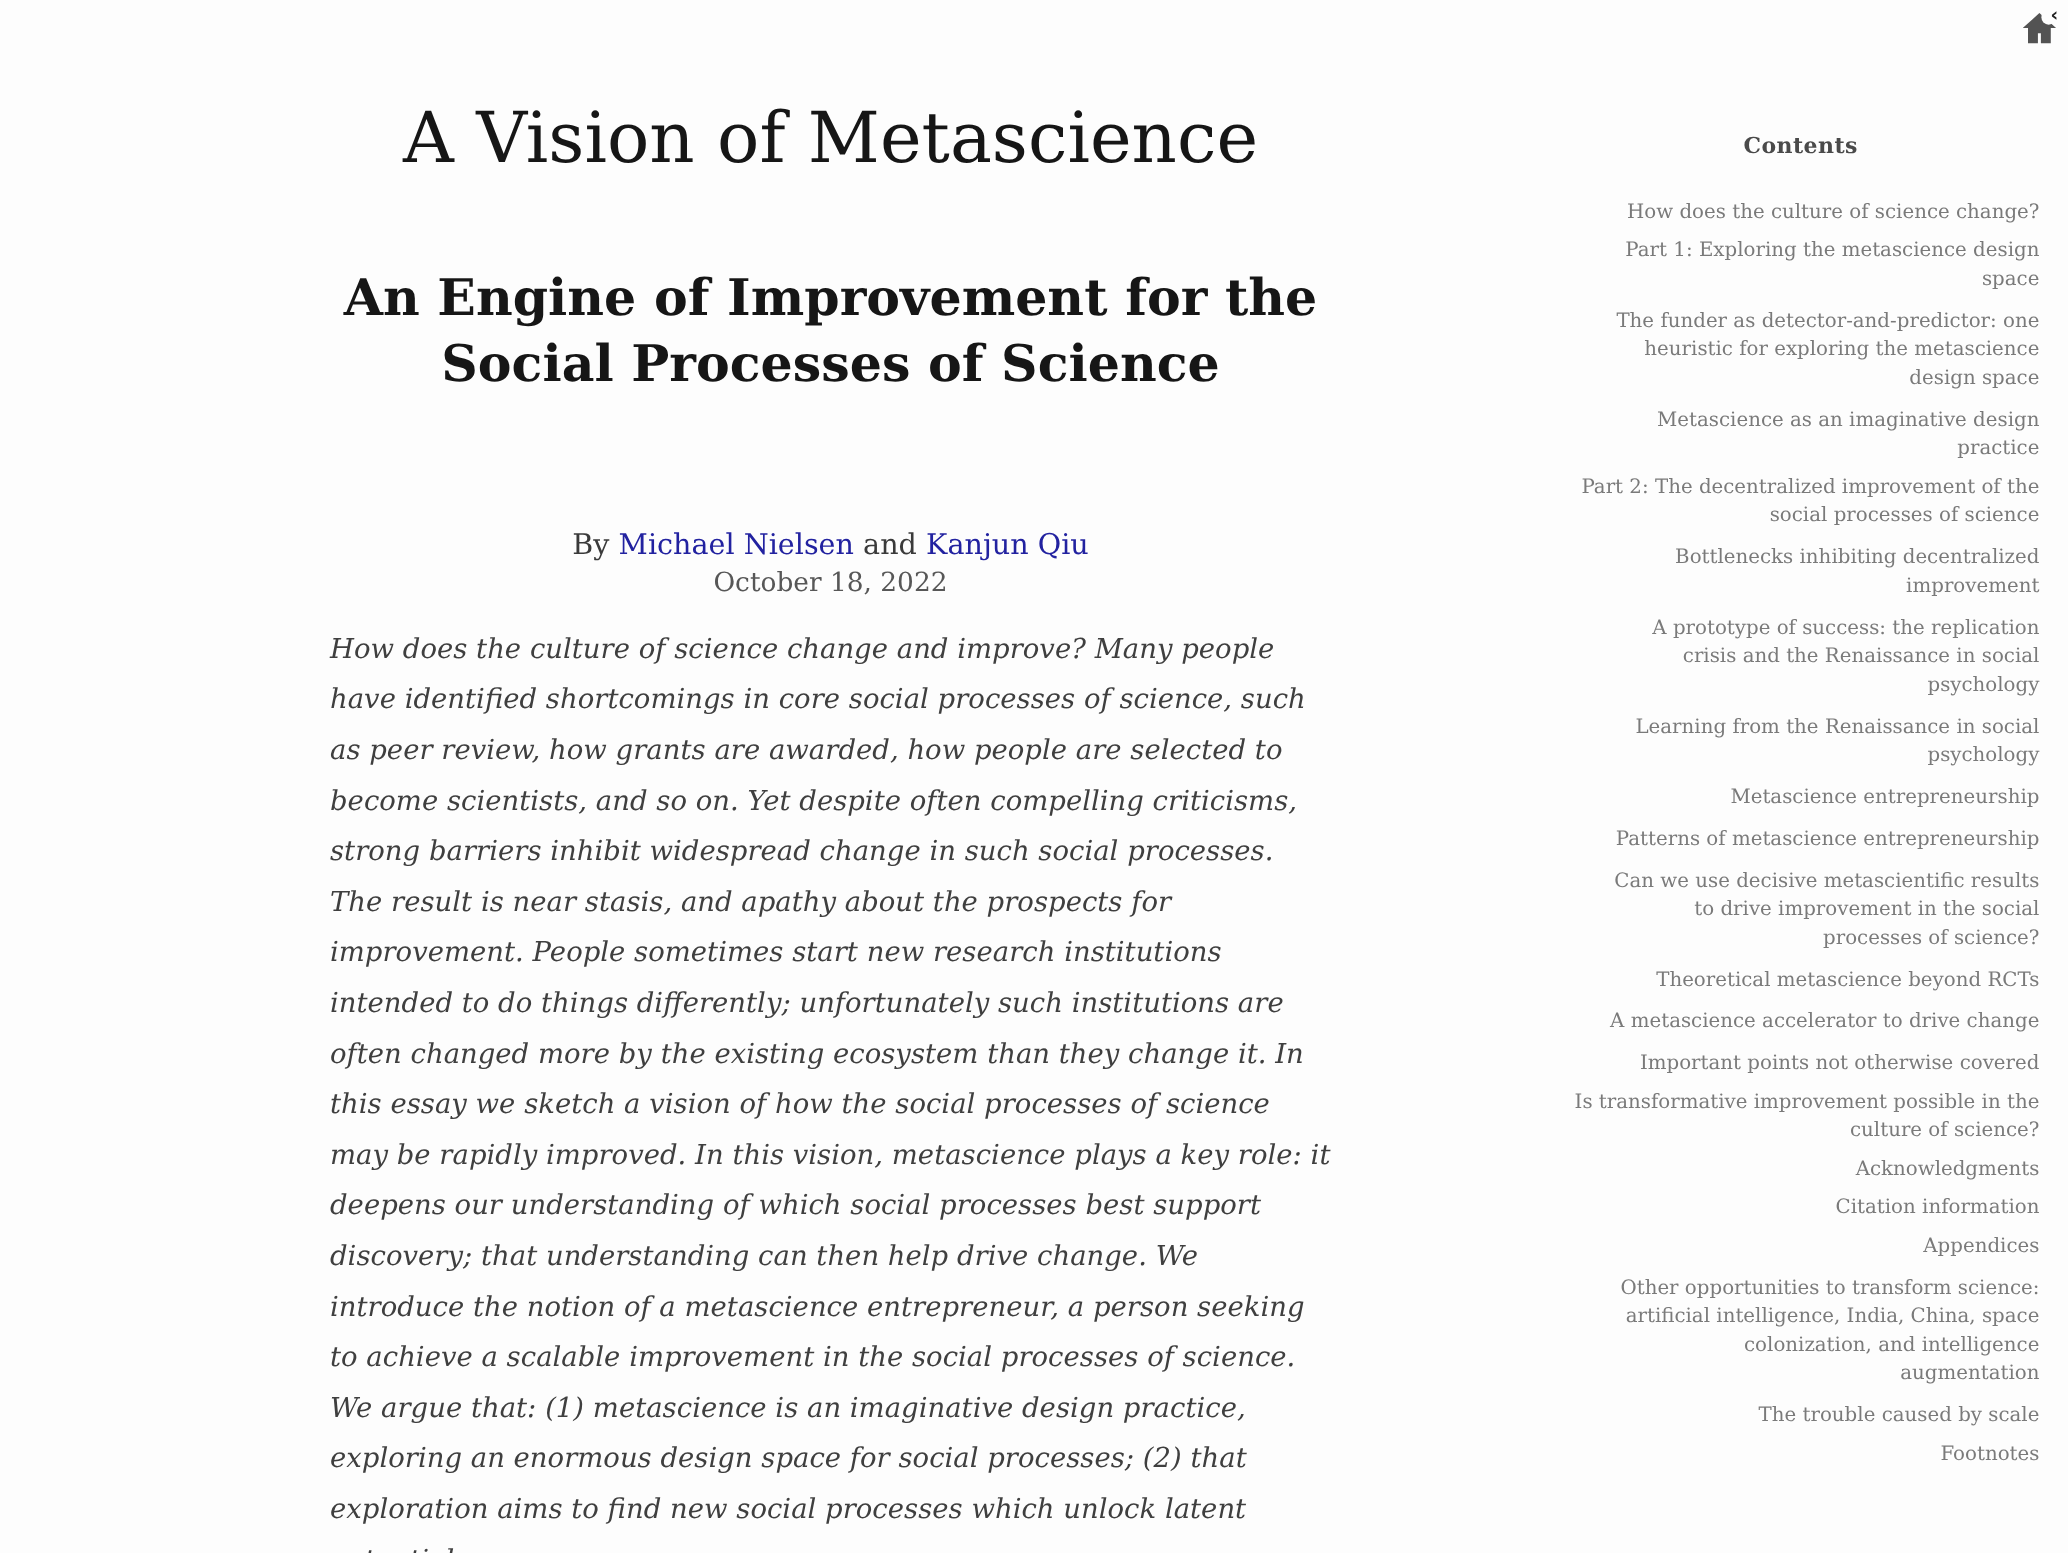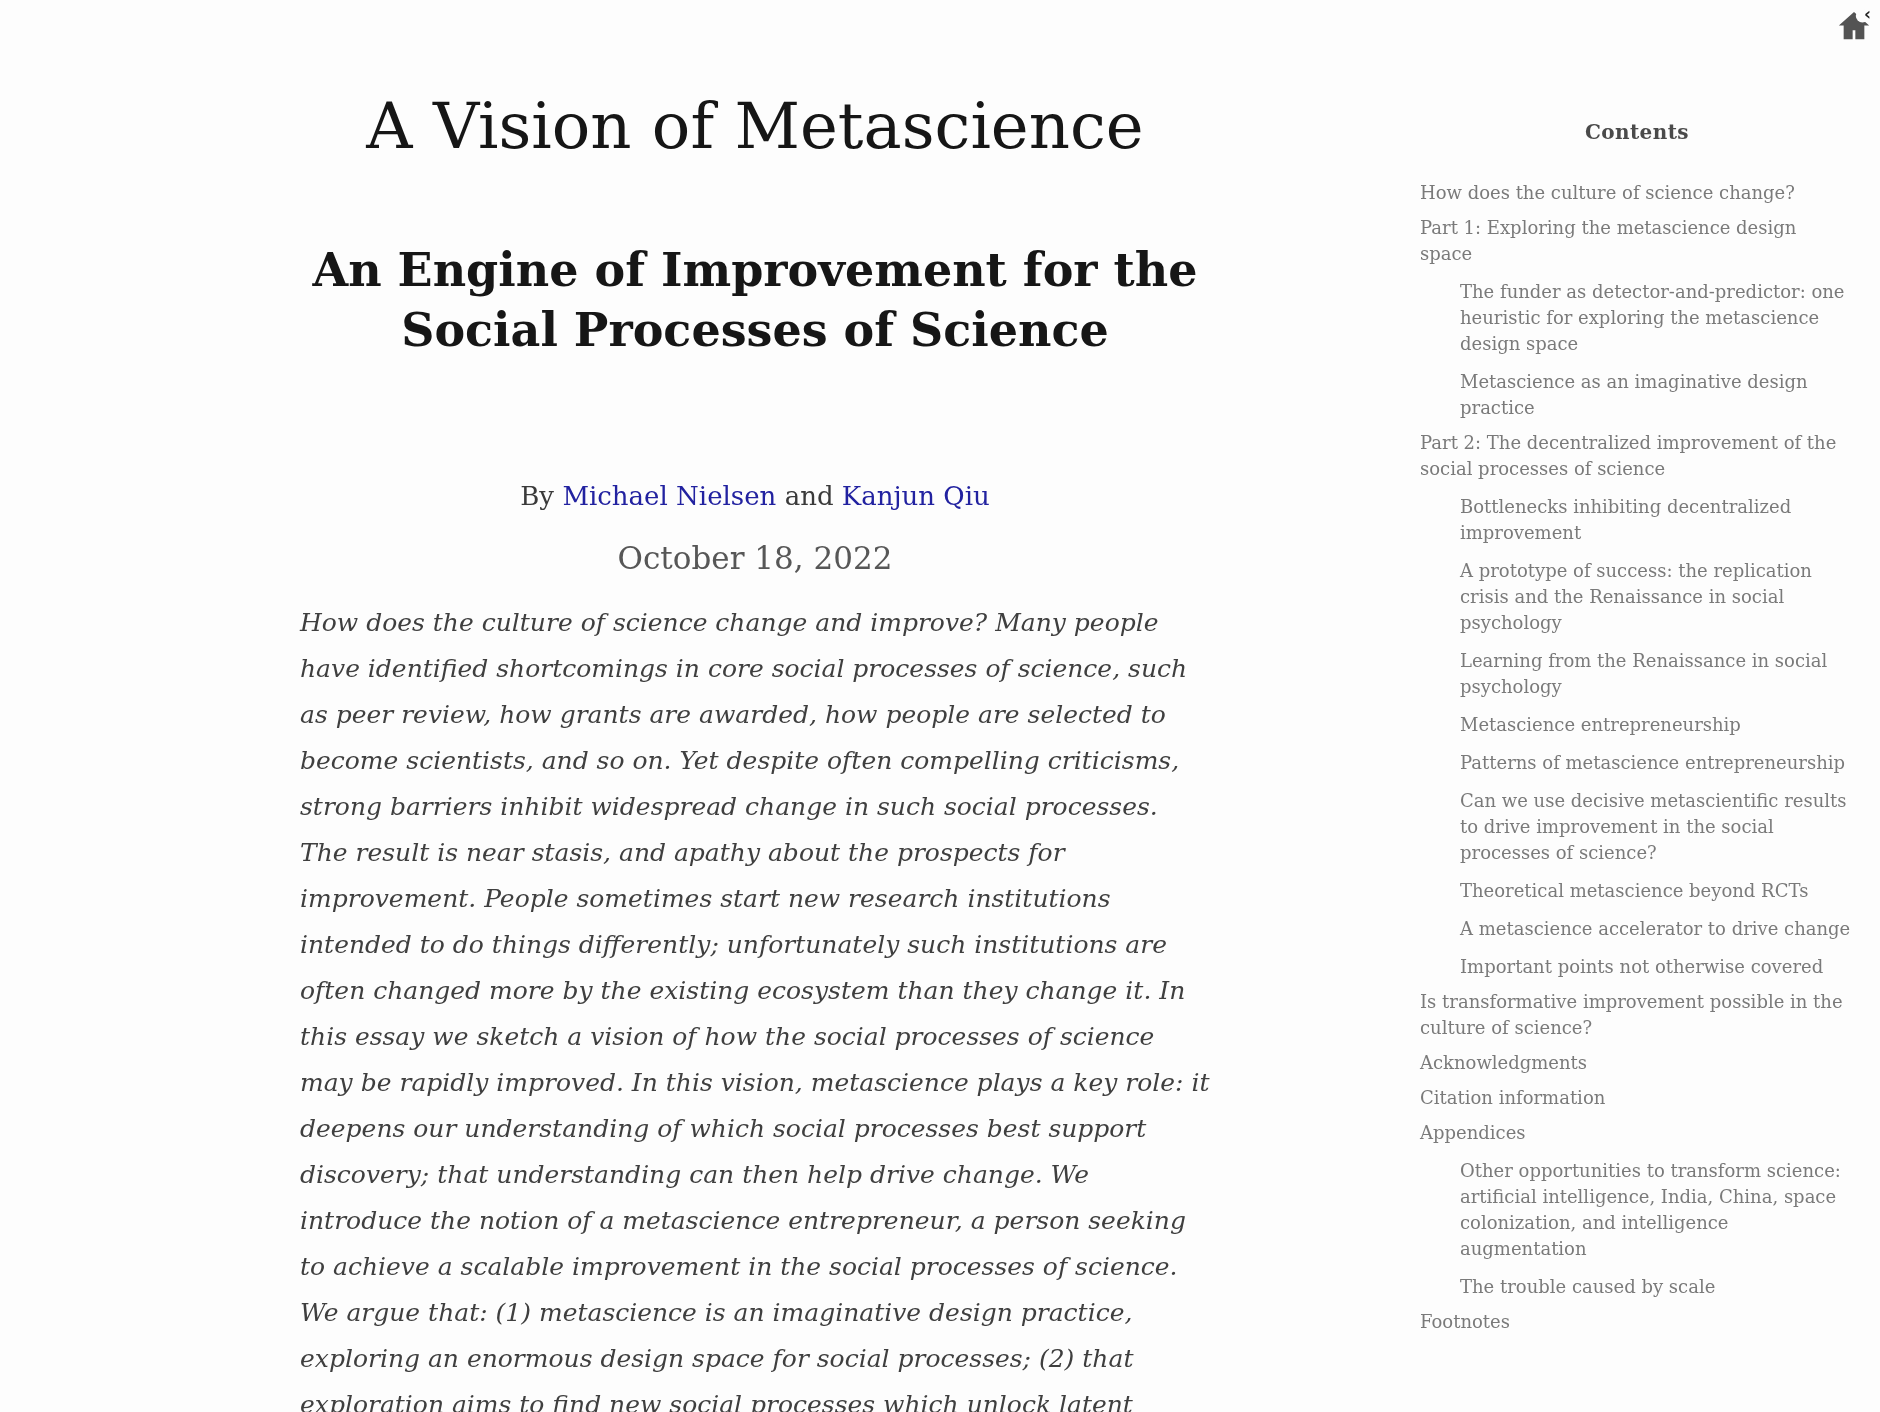--- a/index.html
+++ b/index.html
@@ -27,41 +27,41 @@
     font-size:46px; font-weight:bold; line-height:1.3;
     color:#161616;
   }
   .byline {
     margin:120px 0 0;
     font-size:26px; line-height:1.3; color:#3a3a3a;
   }
   .byline .sep { display:inline-block; width:0.32em; }
   .author-link { color:#2222a0; text-decoration:none; cursor:pointer; }
   .pub-date {
-    margin:24px 0 0;
-    font-size:31px; line-height:1.3; color:#575757;
+    margin:0 0 0;
+    font-size:24px; line-height:1.3; color:#575757;
   }
   .abstract {
     margin:22px 45px 0;
     text-align:left;
     font-size:25px; font-style:italic; line-height:46px;
     color:#3f3f3f;
   }
 
   
   .toc {
     position:absolute; left:1420px; top:0; width:434px;
   }
   .toc-heading {
     margin:120px 0 0;
     font-size:20px; font-weight:bold; text-align:center;
     color:#4a4a4a; letter-spacing:0.4px;
   }
   .toc-list {
-    list-style:none; margin:36px 0 0; padding:0;
+    list-style:none; margin:36px 0 0; padding:0;text-align:right;
   }
   .toc-list li {
     font-size:18px; line-height:26px; color:#7a7a7a;
     margin:0 0 9px 0; cursor:pointer;
   }
   .toc-list li.lvl1 { padding-left:40px;margin-top:12px; }
 
   
   .home-btn {
     position:absolute; left:1836px; top:8px; width:40px; height:40px;

